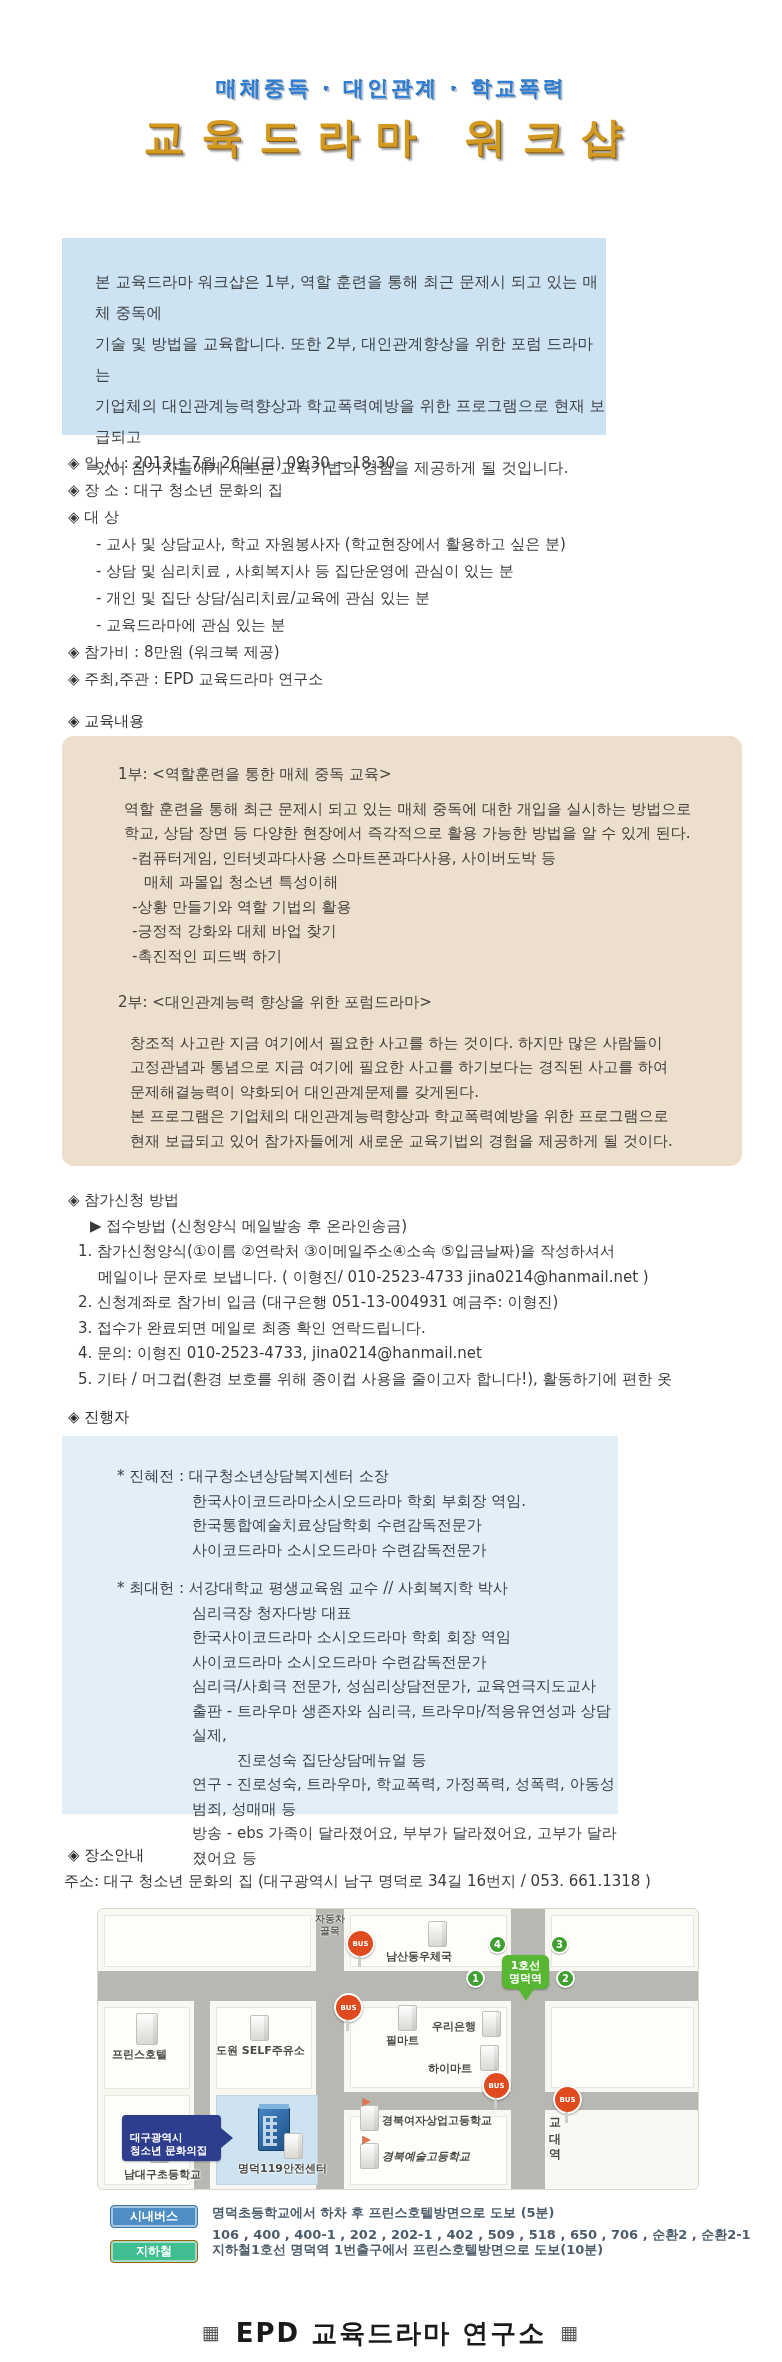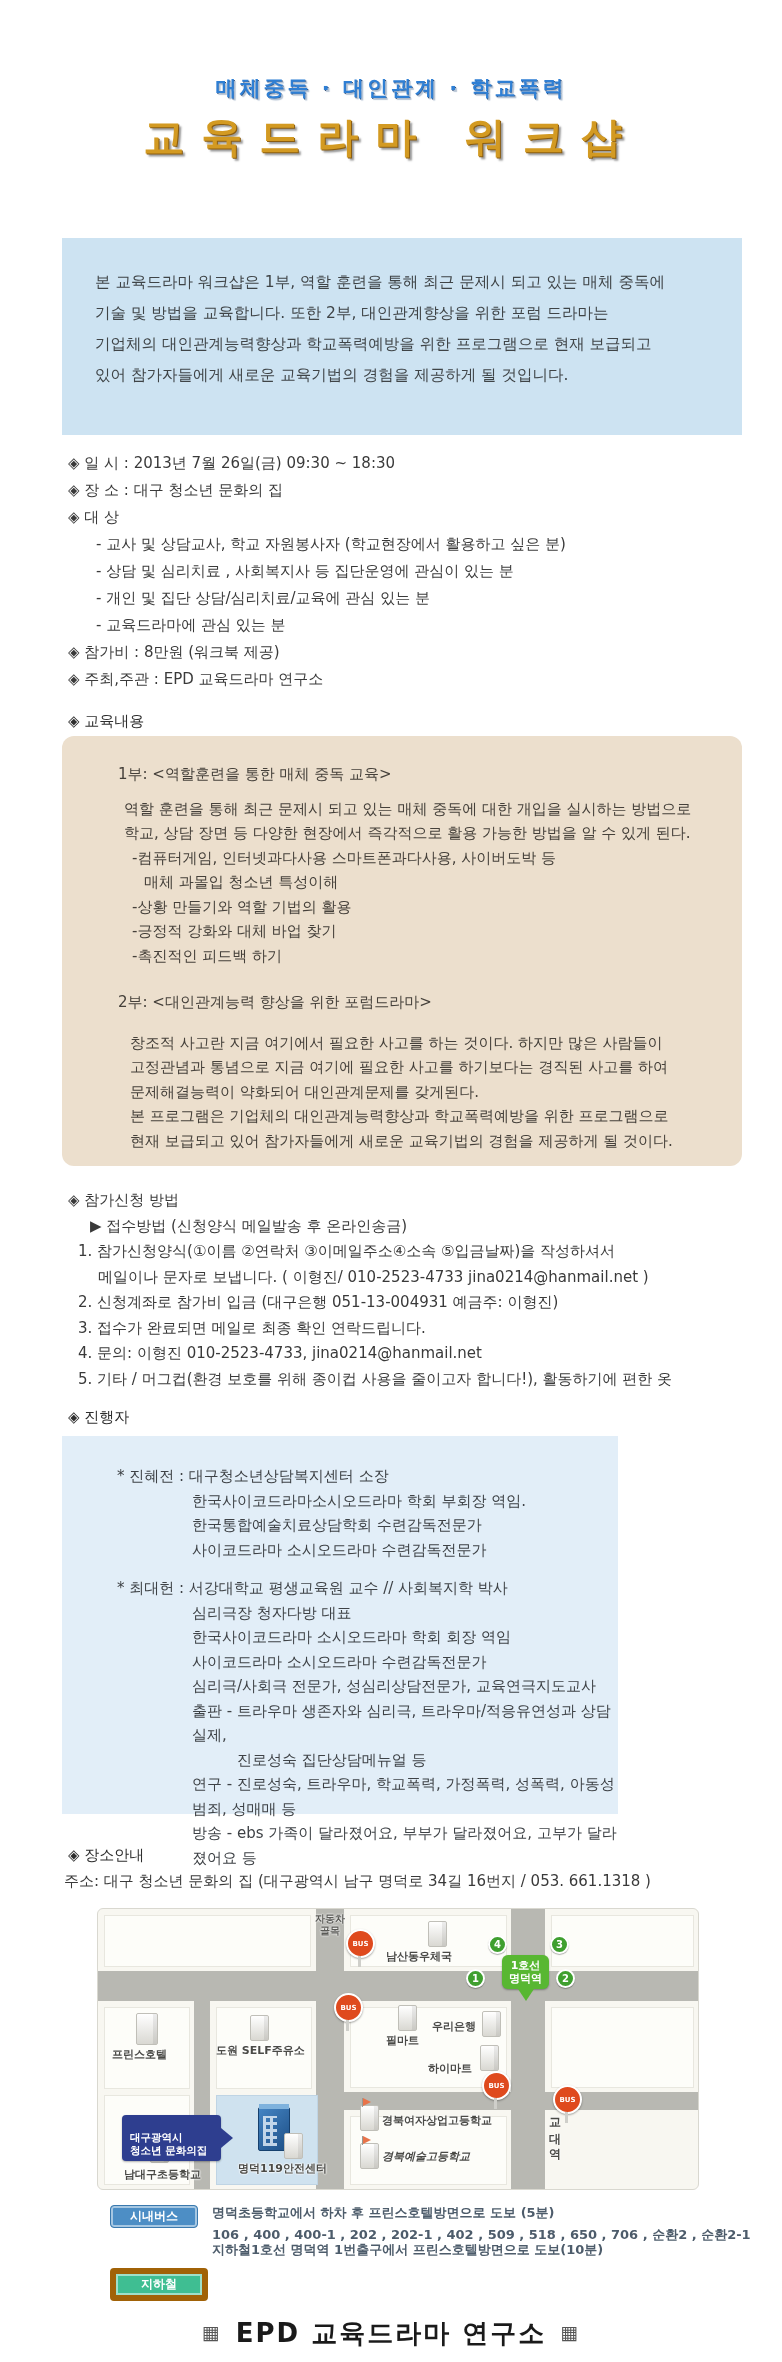--- a/index.html
+++ b/index.html
@@ -5,21 +5,21 @@
   html,body{margin:0;padding:0;}
   body{width:782px;background:#fff;font-family:"DejaVu Sans",sans-serif;color:#3c3c3c;}
   .page{position:relative;width:782px;height:2362px;background:#ffffff;overflow:hidden;}
 
   
   .hdr{position:absolute;top:74px;left:0;width:782px;text-align:center;}
   .hdr-sub{font-size:21px;font-weight:bold;color:#2f7fd4;letter-spacing:3px;
            text-shadow:2px 2px 1px #b9c6d6, 1px 1px 0 #1b3a66;}
   .hdr-title{margin-top:8px;font-size:41px;font-weight:bold;letter-spacing:17px;color:#d39a22;
              text-shadow:1px 1px 0 #8a5c10, 3px 3px 2px #9a9a9a;}
-  .intro-box{position:absolute;left:62px;top:238px;width:680px;height:197px;background:#cde3f2;
+  .intro-box{position:absolute;left:62px;top:238px;width:544px;height:197px;background:#cde3f2;
              box-sizing:border-box;padding:29px 0 0 33px;font-size:15.5px;line-height:31px;color:#3f4447;}
   .details{position:absolute;left:68px;top:450px;font-size:15px;line-height:27px;color:#3a3a3a;}
   .details .indent1{padding-left:28px;}
   .sec-heading{position:absolute;left:68px;font-size:15px;color:#2e2e2e;}
 
   .edu-box{position:absolute;left:62px;top:736px;width:680px;height:430px;background:#ecdfcd;
            border-radius:12px;box-sizing:border-box;padding:26px 20px 0 30px;font-size:15px;
            line-height:24.5px;color:#45403a;}
   .edu-box .part-title{padding-left:26px;}
   .edu-box .para{padding-left:32px;}
@@ -77,21 +77,21 @@
        border-left:8px solid transparent;border-right:8px solid transparent;border-top:12px solid #58b732;}
   .navlabel{position:absolute;background:#2e3e8f;color:#fff;font-size:10.5px;font-weight:bold;line-height:13px;
        padding:16px 14px 4px 8px;border-radius:4px;z-index:6;box-shadow:0 1px 2px rgba(0,0,0,.3);}
   .navlabel::after{content:"";position:absolute;left:100%;top:50%;margin-top:-10px;
        border-top:10px solid transparent;border-bottom:10px solid transparent;border-left:12px solid #2e3e8f;}
 
   
   .badge{position:absolute;font-size:12px;font-weight:bold;color:#fff;text-align:center;width:86px;
          padding:2px 0;border-radius:4px;box-shadow:inset 0 0 0 2px rgba(255,255,255,.5);}
   .badge.bus{left:110px;top:2205px;background:#4d8ec5;border:1px solid #3a79ae;}
-  .badge.subway{left:110px;top:2240px;background:#3fbe92;border:6px solid #a16207;margin-top:28px;}
+  .badge.subway{left:110px;top:2240px;background:#3fbe92;border:1px solid #a16207;}
   .transport-text{position:absolute;left:212px;font-size:13px;font-weight:bold;color:#4d5c6b;line-height:22px;}
 
   
   .footer{position:absolute;left:0;top:2316px;width:782px;text-align:center;font-size:26px;font-weight:bold;
           color:#1a1a1a;letter-spacing:2px;}
   .footer .sq{font-size:19px;color:#555;vertical-align:3px;padding:0 14px;}
 </style>
 </head>
 <body>
 

